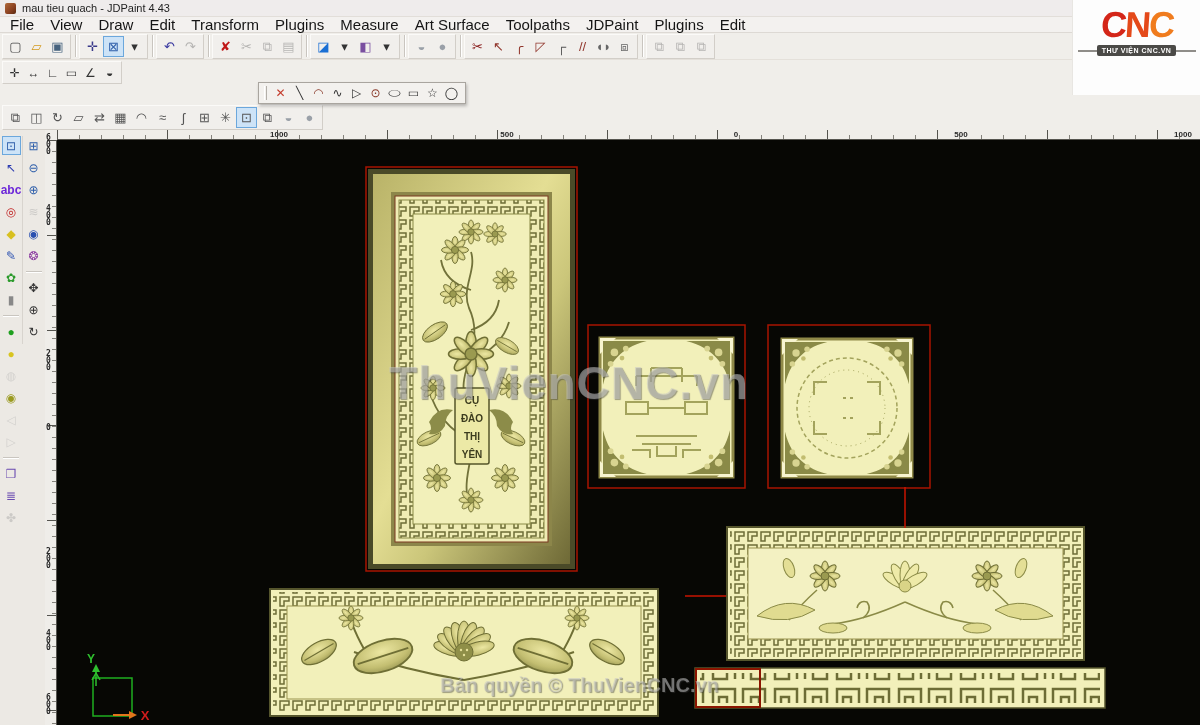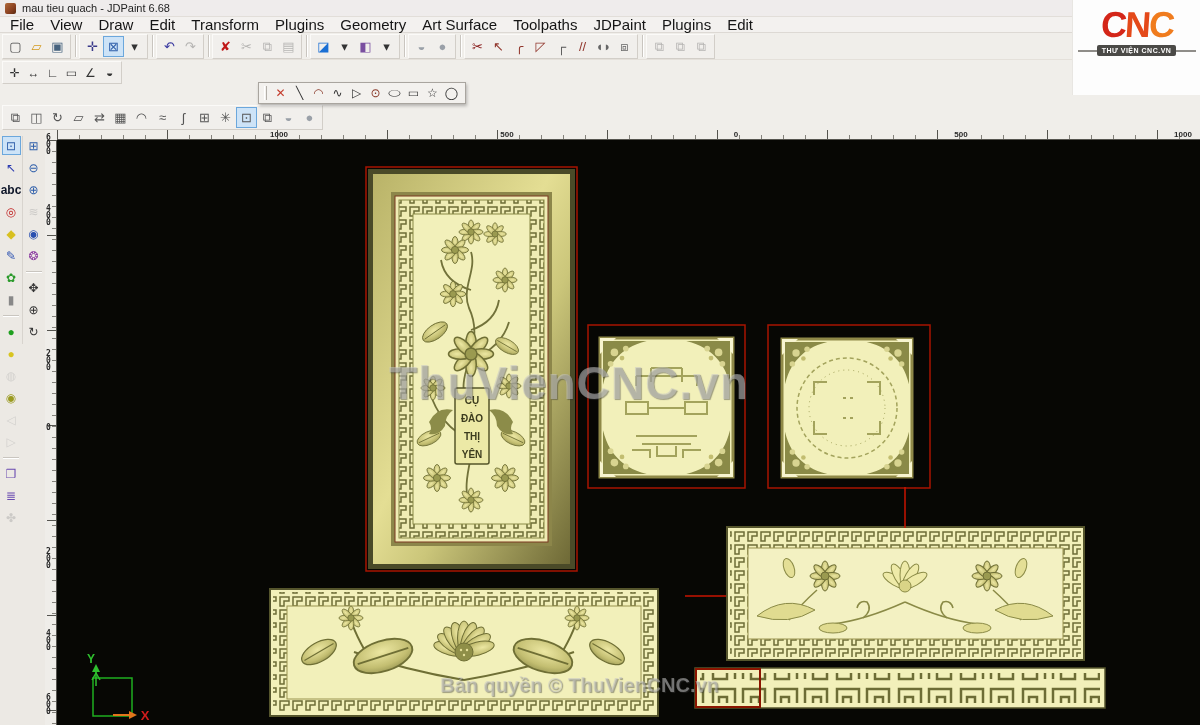--- a/index.html
+++ b/index.html
@@ -90,32 +90,32 @@
   #wm-center { left:332px; top:216px; font-size:46px; letter-spacing:1px; }
   #wm-bottom { left:383px; top:534px; font-size:20px; }
 </style>
 </head>
 <body>
 
 <div id="app">
 
   <div id="titlebar">
     <span id="app-icon"></span>
-    <span id="title-text">mau tieu quach - JDPaint 6.68</span>
+    <span id="title-text">mau tieu quach - JDPaint 4.43</span>
   </div>
 
   <div id="menubar">
 
   <span class="mitem">File</span>
       <span class="mitem">View</span>
       <span class="mitem">Draw</span>
       <span class="mitem">Edit</span>
       <span class="mitem">Transform</span>
       <span class="mitem">Plugins</span>
-      <span class="mitem">Geometry</span>
+      <span class="mitem">Measure</span>
       <span class="mitem">Art Surface</span>
       <span class="mitem">Toolpaths</span>
       <span class="mitem">JDPaint</span>
       <span class="mitem">Plugins</span>
       <span class="mitem">Edit</span>
     </div>
 
   <div id="tb1" class="tbar">
     <div class="tgroup">
 
@@ -367,21 +367,21 @@
     <div id="tcol1" class="tcol">
       <div style="display:flex;flex-direction:column;align-items:center">
 
       <span class="tbtn" data-state="active">
             <span class="g" style="color: rgb(47, 95, 170);">⊡</span>
           </span>
           <span class="tbtn">
             <span class="g" style="color: rgb(42, 58, 176);">↖</span>
           </span>
           <span class="tbtn">
-            <span class="g" data-cls="small" style="color: #0f172a;">abc</span>
+            <span class="g" data-cls="small" style="color: #6d28d9;">abc</span>
           </span>
           <span class="tbtn">
             <span class="g" style="color: rgb(192, 32, 32);">◎</span>
           </span>
           <span class="tbtn">
             <span class="g" style="color: rgb(216, 192, 32);">◆</span>
           </span>
           <span class="tbtn">
             <span class="g" style="color: rgb(42, 80, 176);">✎</span>
           </span>

